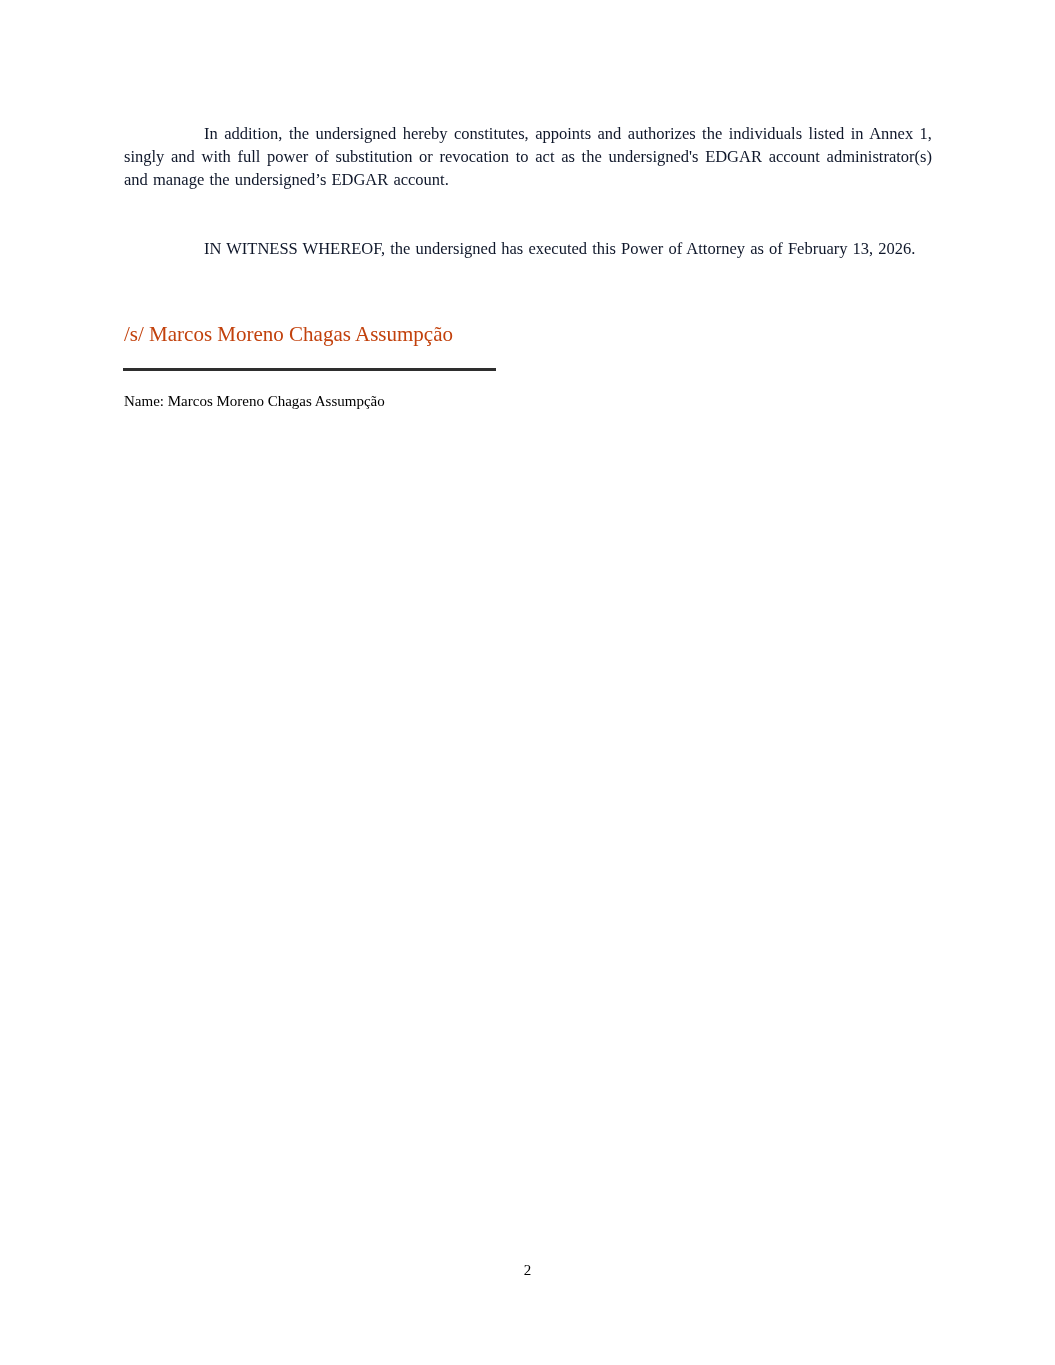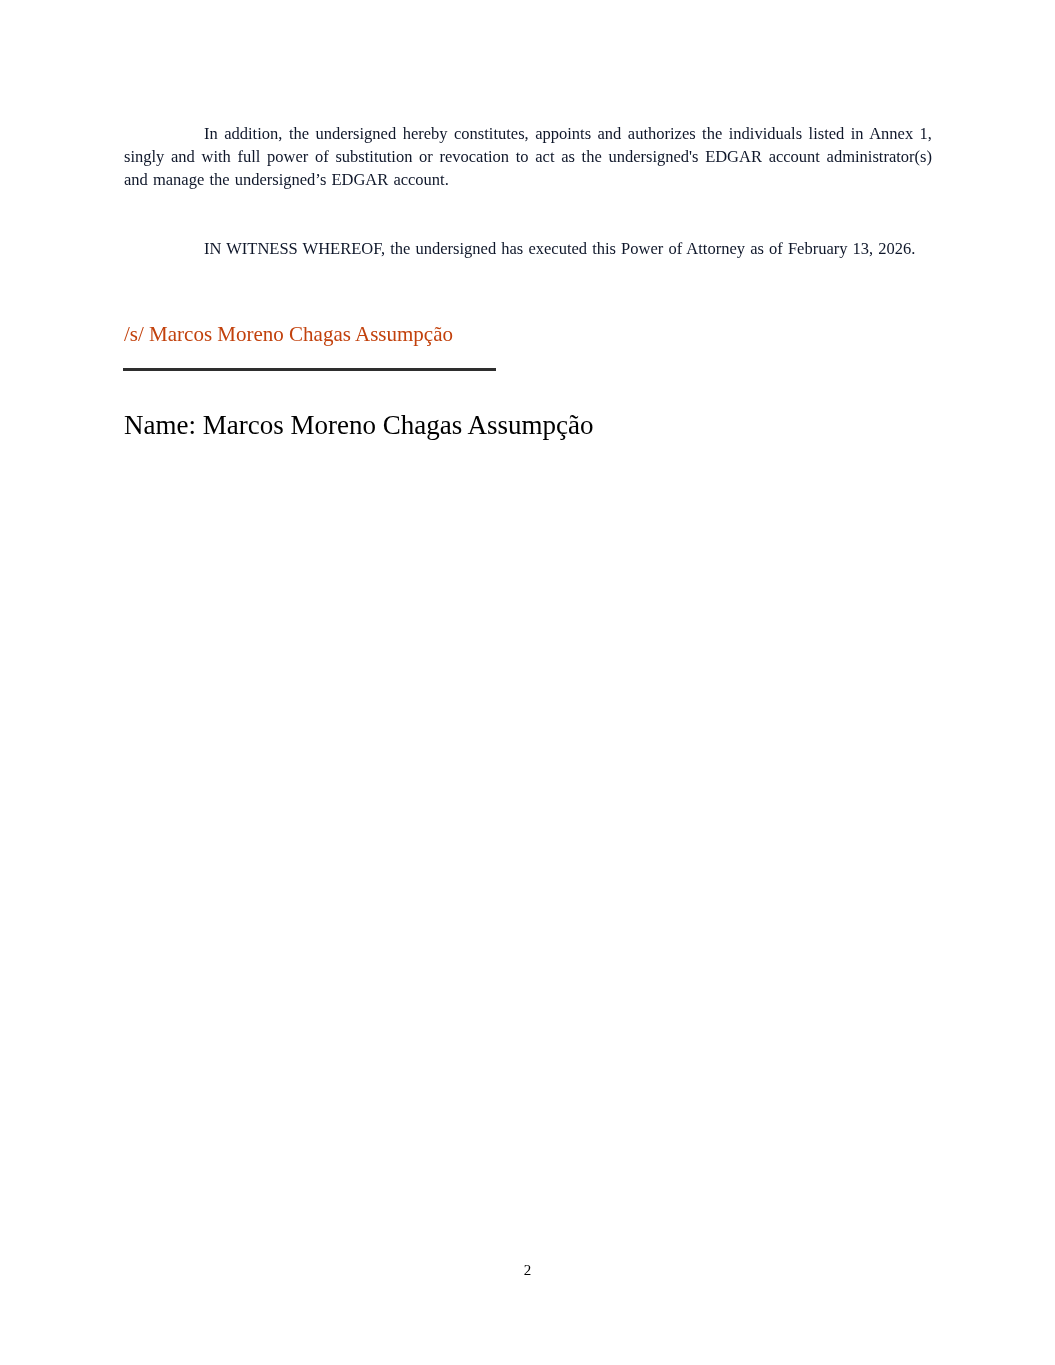--- a/index.html
+++ b/index.html
@@ -50,23 +50,23 @@
     left: 123px;
     top: 368px;
     width: 373px;
     height: 3px;
     background: #2e2e2e;
   }
 
   .name-text {
     position: absolute;
     left: 124px;
-    top: 412px;
+    top: 388px;
     width: 808px;
-    font-size: 27px;
+    font-size: 15px;
     line-height: 26px;
     white-space: nowrap;
     color: #000000;
   }
 
   .page-number {
     position: absolute;
     left: 0;
     top: 1260px;
     width: 100%;

